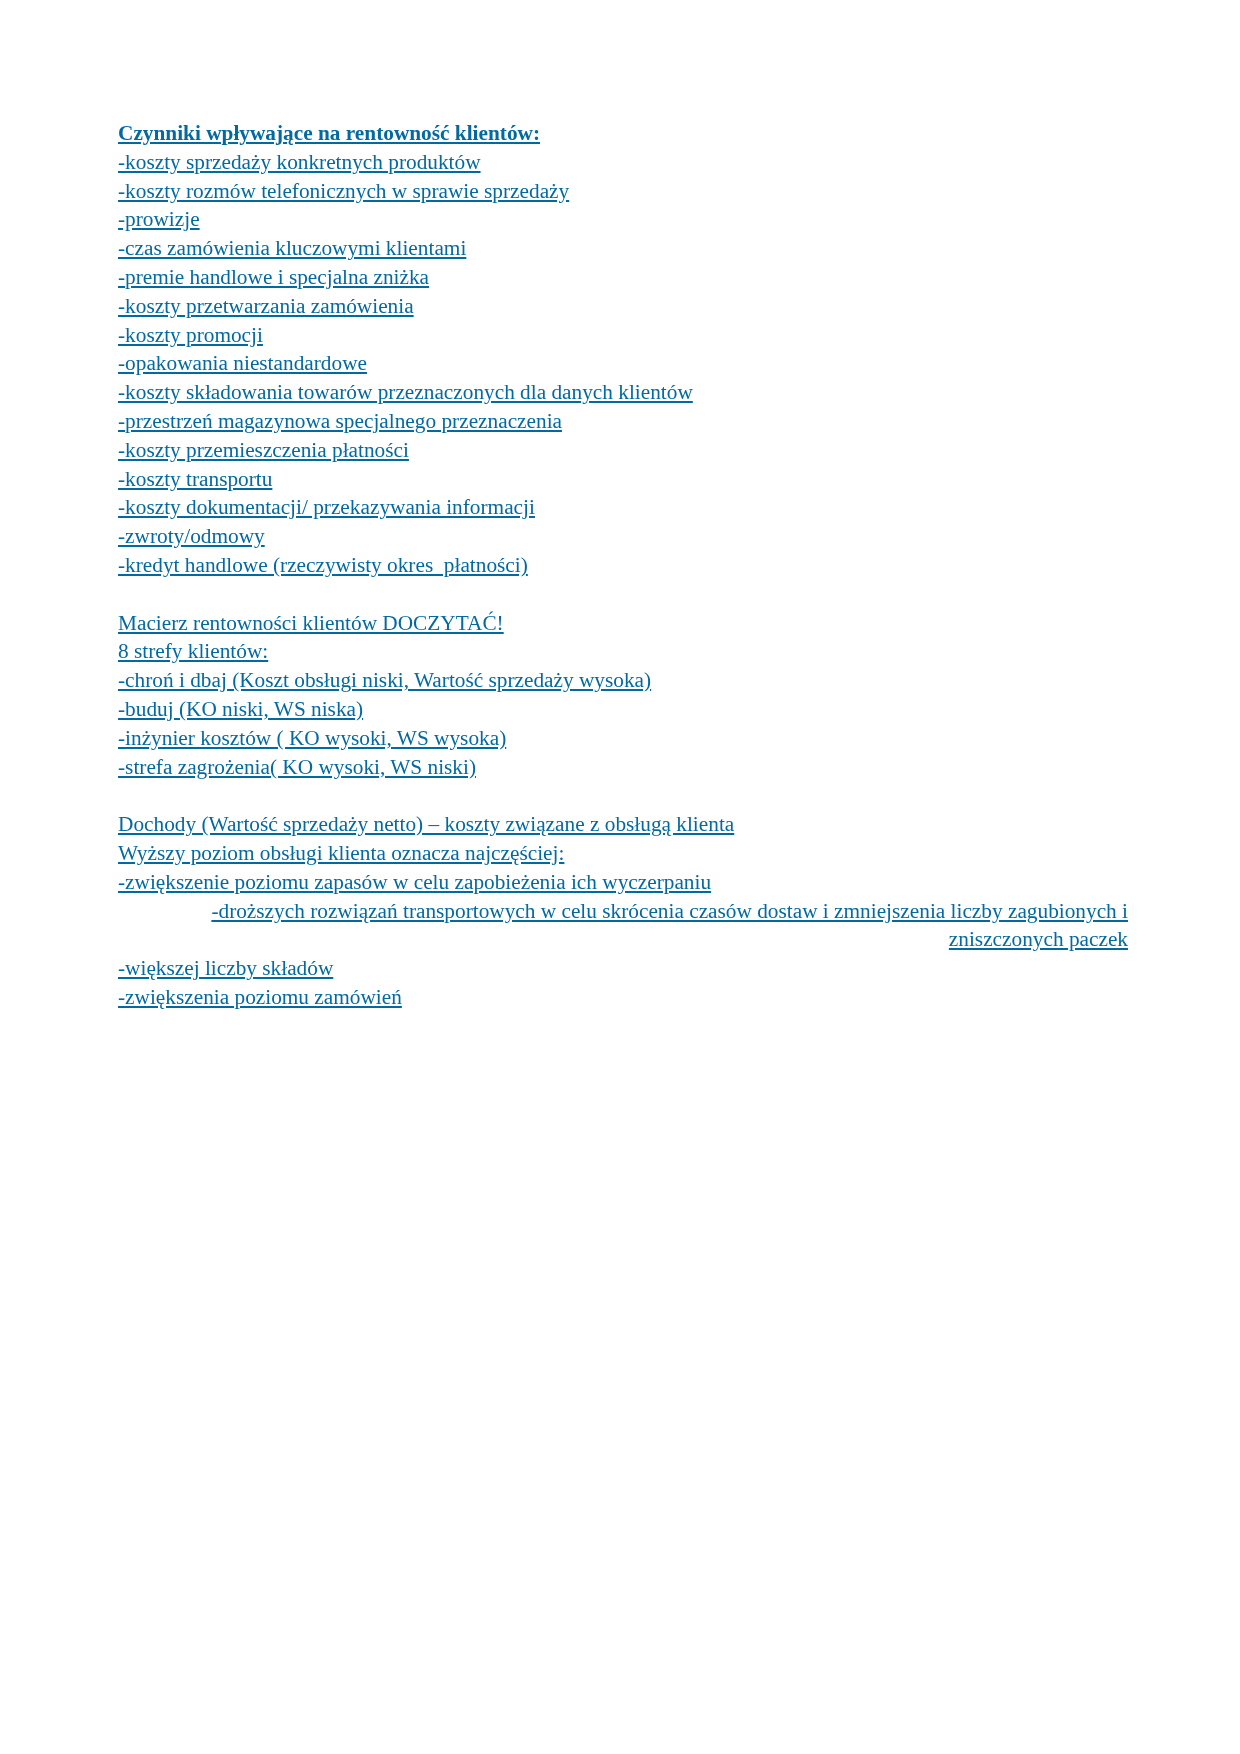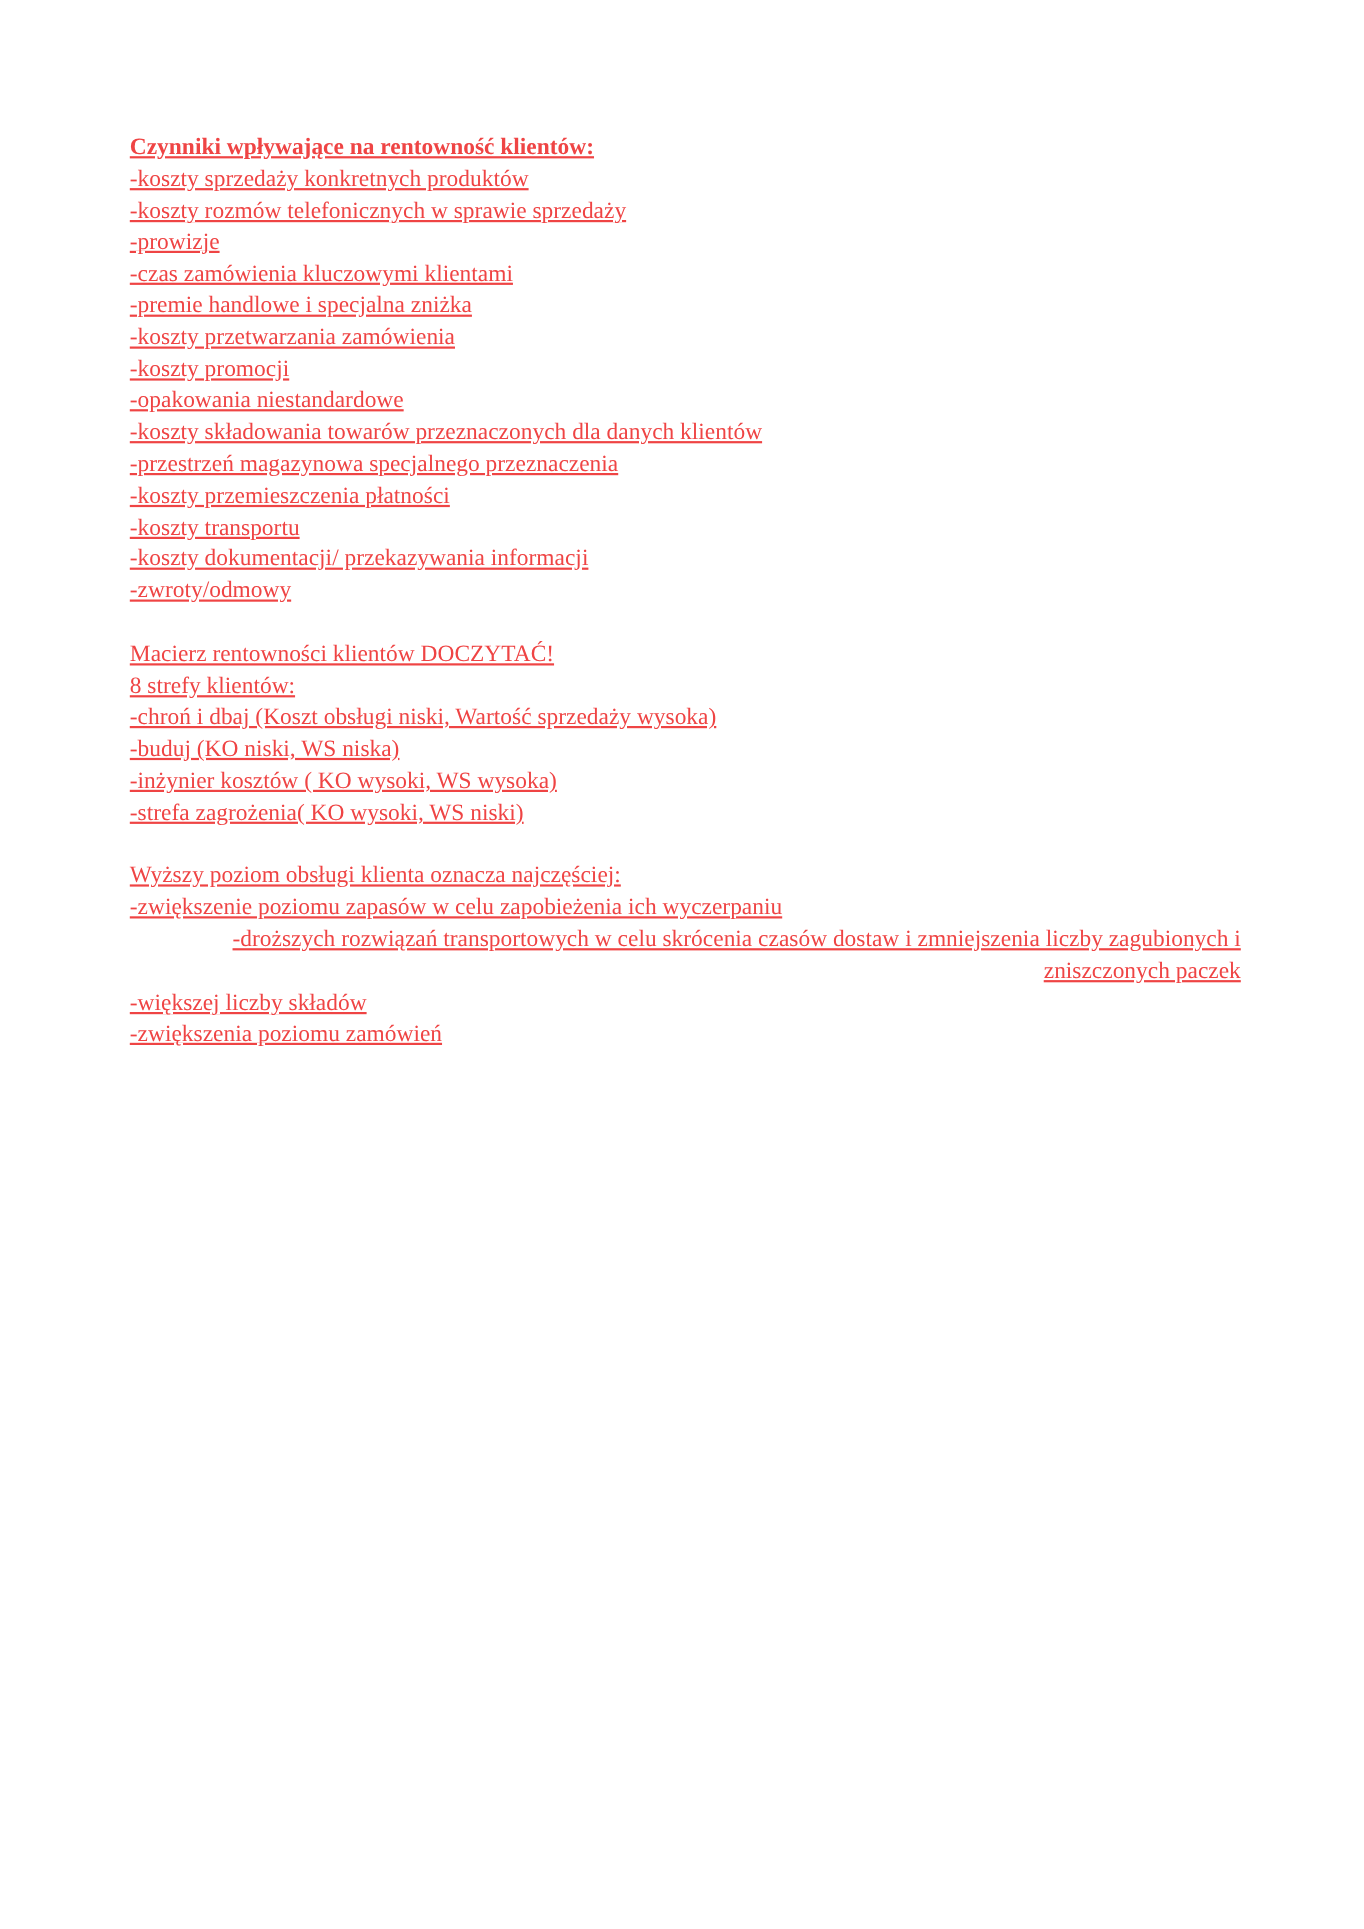--- a/index.html
+++ b/index.html
@@ -5,21 +5,21 @@
     html, body { margin: 0; padding: 0; background: #ffffff; }
     body { width: 1240px; height: 1754px; position: relative; overflow: hidden; }
     .page {
       position: absolute;
       left: 118px;
       top: 119px;
       width: 1010px;
       font-family: "Liberation Serif", "DejaVu Serif", serif;
       font-size: 21.3px;
       line-height: 28.8px;
-      color: #ef4444;
+      color: #0369a1;
     }
     .line { white-space: pre; margin: 0; text-decoration: underline; }
     .wrap { white-space: normal; text-align: right; }
     .heading { font-weight: bold; text-decoration: underline; }
     .blank { height: 28.8px; }
   </style>
 </head>
 <body>
 
 <div class="page">
@@ -33,36 +33,38 @@
     <p class="line">-premie handlowe i specjalna zniżka</p>
     <p class="line">-koszty przetwarzania zamówienia</p>
     <p class="line">-koszty promocji</p>
     <p class="line">-opakowania niestandardowe</p>
     <p class="line">-koszty składowania towarów przeznaczonych dla danych klientów</p>
     <p class="line">-przestrzeń magazynowa specjalnego przeznaczenia</p>
     <p class="line">-koszty przemieszczenia płatności</p>
     <p class="line">-koszty transportu</p>
     <p class="line">-koszty dokumentacji/ przekazywania informacji</p>
     <p class="line">-zwroty/odmowy</p>
+    <p class="line">-kredyt handlowe (rzeczywisty okres  płatności)</p>
   </div>
 
   <div class="blank"></div>
 
   <div>
     <p class="line">Macierz rentowności klientów DOCZYTAĆ!</p>
     <p class="line">8 strefy klientów:</p>
     <p class="line">-chroń i dbaj (Koszt obsługi niski, Wartość sprzedaży wysoka)</p>
     <p class="line">-buduj (KO niski, WS niska)</p>
     <p class="line">-inżynier kosztów ( KO wysoki, WS wysoka)</p>
     <p class="line">-strefa zagrożenia( KO wysoki, WS niski)</p>
   </div>
 
   <div class="blank"></div>
 
   <div>
+    <p class="line">Dochody (Wartość sprzedaży netto) – koszty związane z obsługą klienta</p>
     <p class="line">Wyższy poziom obsługi klienta oznacza najczęściej:</p>
     <p class="line">-zwiększenie poziomu zapasów w celu zapobieżenia ich wyczerpaniu</p>
     <p class="line wrap">-droższych rozwiązań transportowych w celu skrócenia czasów dostaw i zmniejszenia liczby zagubionych i zniszczonych paczek</p>
     <p class="line">-większej liczby składów</p>
     <p class="line">-zwiększenia poziomu zamówień</p>
   </div>
 
 </div>
 
 </body></html>

